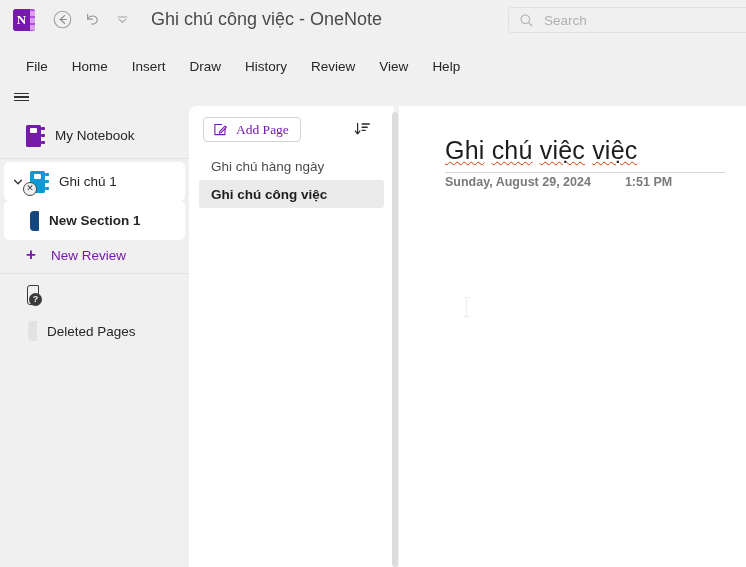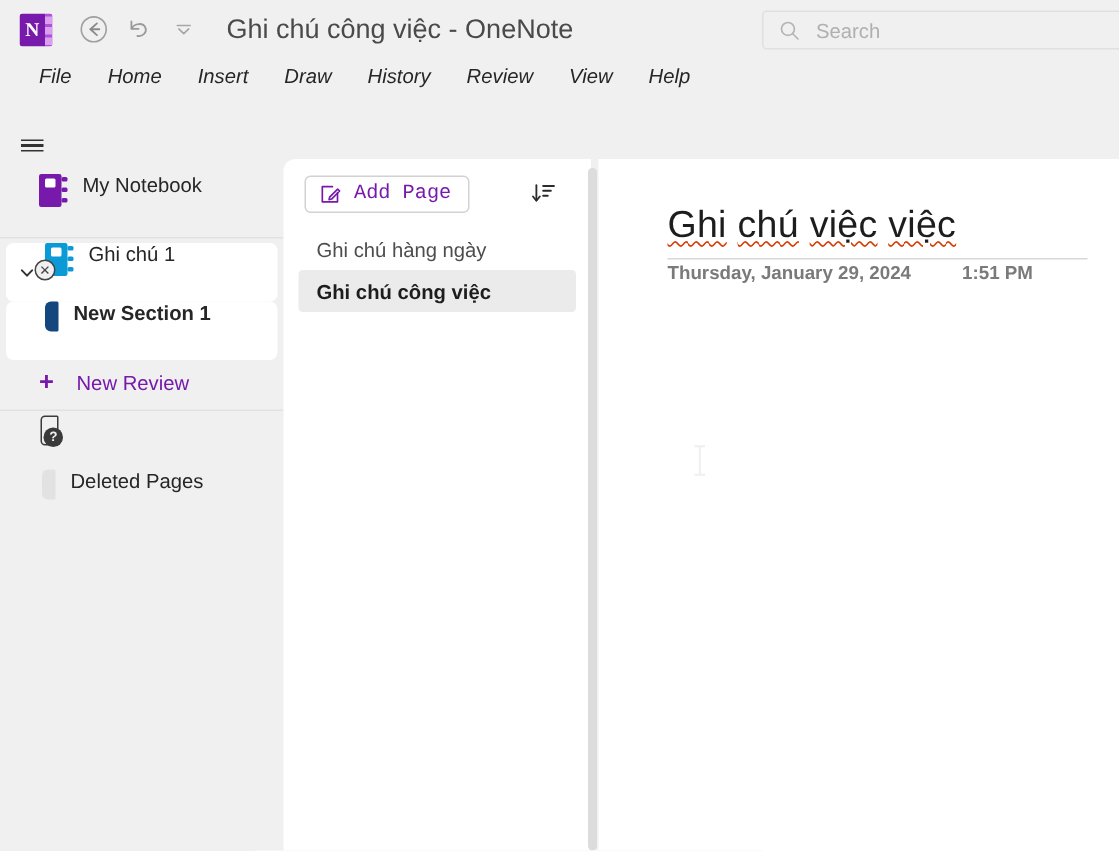--- a/index.html
+++ b/index.html
@@ -48,42 +48,42 @@
   .search-box .mag { margin-left: 10px; color: #b4b4b4; display: flex; }
   .search-input {
     border: 0; outline: none; background: transparent; margin-left: 10px;
     font-family: "Liberation Sans", sans-serif; font-size: 13.5px; color: #3a3a3a; width: 180px;
   }
   .search-input::placeholder { color: #b0b0b0; }
 
   
   .ribbon {
     position: absolute; left: 0; top: 39px; width: 746px; height: 39px;
-    background: #f0f0f0; display: flex; align-items: flex-start; padding-left: 14px; font-style: italic;
+    background: #f0f0f0; display: flex; align-items: flex-end; padding-left: 14px;
   }
   .ribbon-tab {
     font-size: 13.5px; color: #262626; padding: 4px 12px; border-radius: 3px;
     white-space: nowrap; cursor: default;
   }
 
   
   .leftnav {
     position: absolute; left: 0; top: 78px; width: 189px; height: 489px;
     background: #f0f0f0;
   }
   .hamburger {
     position: absolute; left: 6px; top: 6px; width: 30px; height: 26px;
     display: flex; align-items: center; justify-content: center;
   }
   .hamburger span { display: block; width: 15px; height: 1.5px; background: #333; margin: 2px 0; }
 
   .nav-list { position: absolute; left: 0; top: 38px; width: 189px; }
 
   .nav-row {
-    position: relative; display: flex; height: 39px;
+    position: relative; display: flex; align-items: center; height: 39px;
     padding-left: 26px; font-size: 13.5px; color: #262626;
   }
   .nav-row.card {
     background: #ffffff; border-radius: 5px; margin: 0 4px;
     width: 181px;
   }
   .nav-row.selected-section .label { font-weight: bold; }
   .nav-row .chevron {
     position: absolute; left: 8px; top: 50%; transform: translateY(-50%);
     width: 12px; height: 12px; color: #333;
@@ -135,21 +135,21 @@
   
   .pagelist {
     position: absolute; left: 189px; top: 106px; width: 205px; height: 461px;
     background: #ffffff; border-top-left-radius: 8px;
   }
   .pagelist-top { position: relative; height: 46px; }
   .add-page-btn {
     position: absolute; left: 14px; top: 11px; height: 25px;
     border: 1px solid #d2d2d2; border-radius: 4px; background: #ffffff;
     display: flex; align-items: center; padding: 0 11px 0 9px;
-    color: #7719aa; font-size: 13.5px; font-family: Liberation Mono, monospace;
+    color: #7719aa; font-size: 13.5px; font-family: Liberation Serif, serif;
     cursor: pointer;
   }
   .add-page-btn .ap-icon { display: flex; margin-right: 8px; }
   .sort-btn {
     position: absolute; left: 160px; top: 10px; width: 26px; height: 26px;
     display: flex; align-items: center; justify-content: center; cursor: pointer;
   }
 
   .page-item {
     display: flex; align-items: center; height: 28px; margin: 0 10px;
@@ -364,21 +364,21 @@
     <div class="page-title">
       <span class="sq">Ghi</span>
       <span class="sq">chú</span>
       <span class="sq">việc</span>
       <span class="sq">việc</span>
     </div>
 
     <div class="title-rule"></div>
 
     <div class="meta-row">
-      <span class="date">Thursday, January 29, 2024</span>
+      <span class="date">Sunday, August 29, 2024</span>
       <span class="time">1:51 PM</span>
     </div>
 
     <div class="ibeam">
       <svg width="11" height="22" viewBox="0 0 11 22">
         <path d="M2 1.5 H9 M5.5 1.5 V20.5 M2 20.5 H9" fill="none" stroke="#efefef" stroke-width="1.3"></path>
       </svg>
     </div>
   </div>
 

